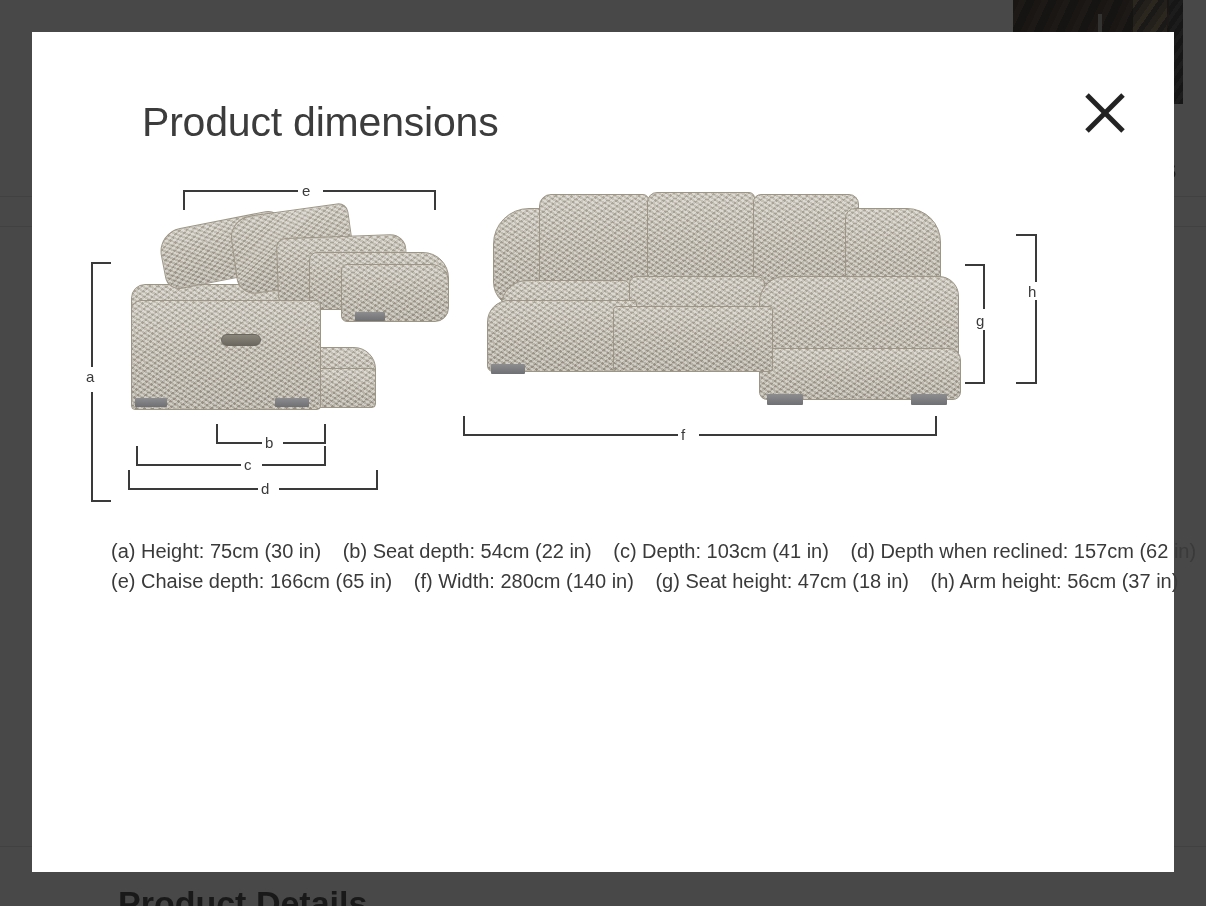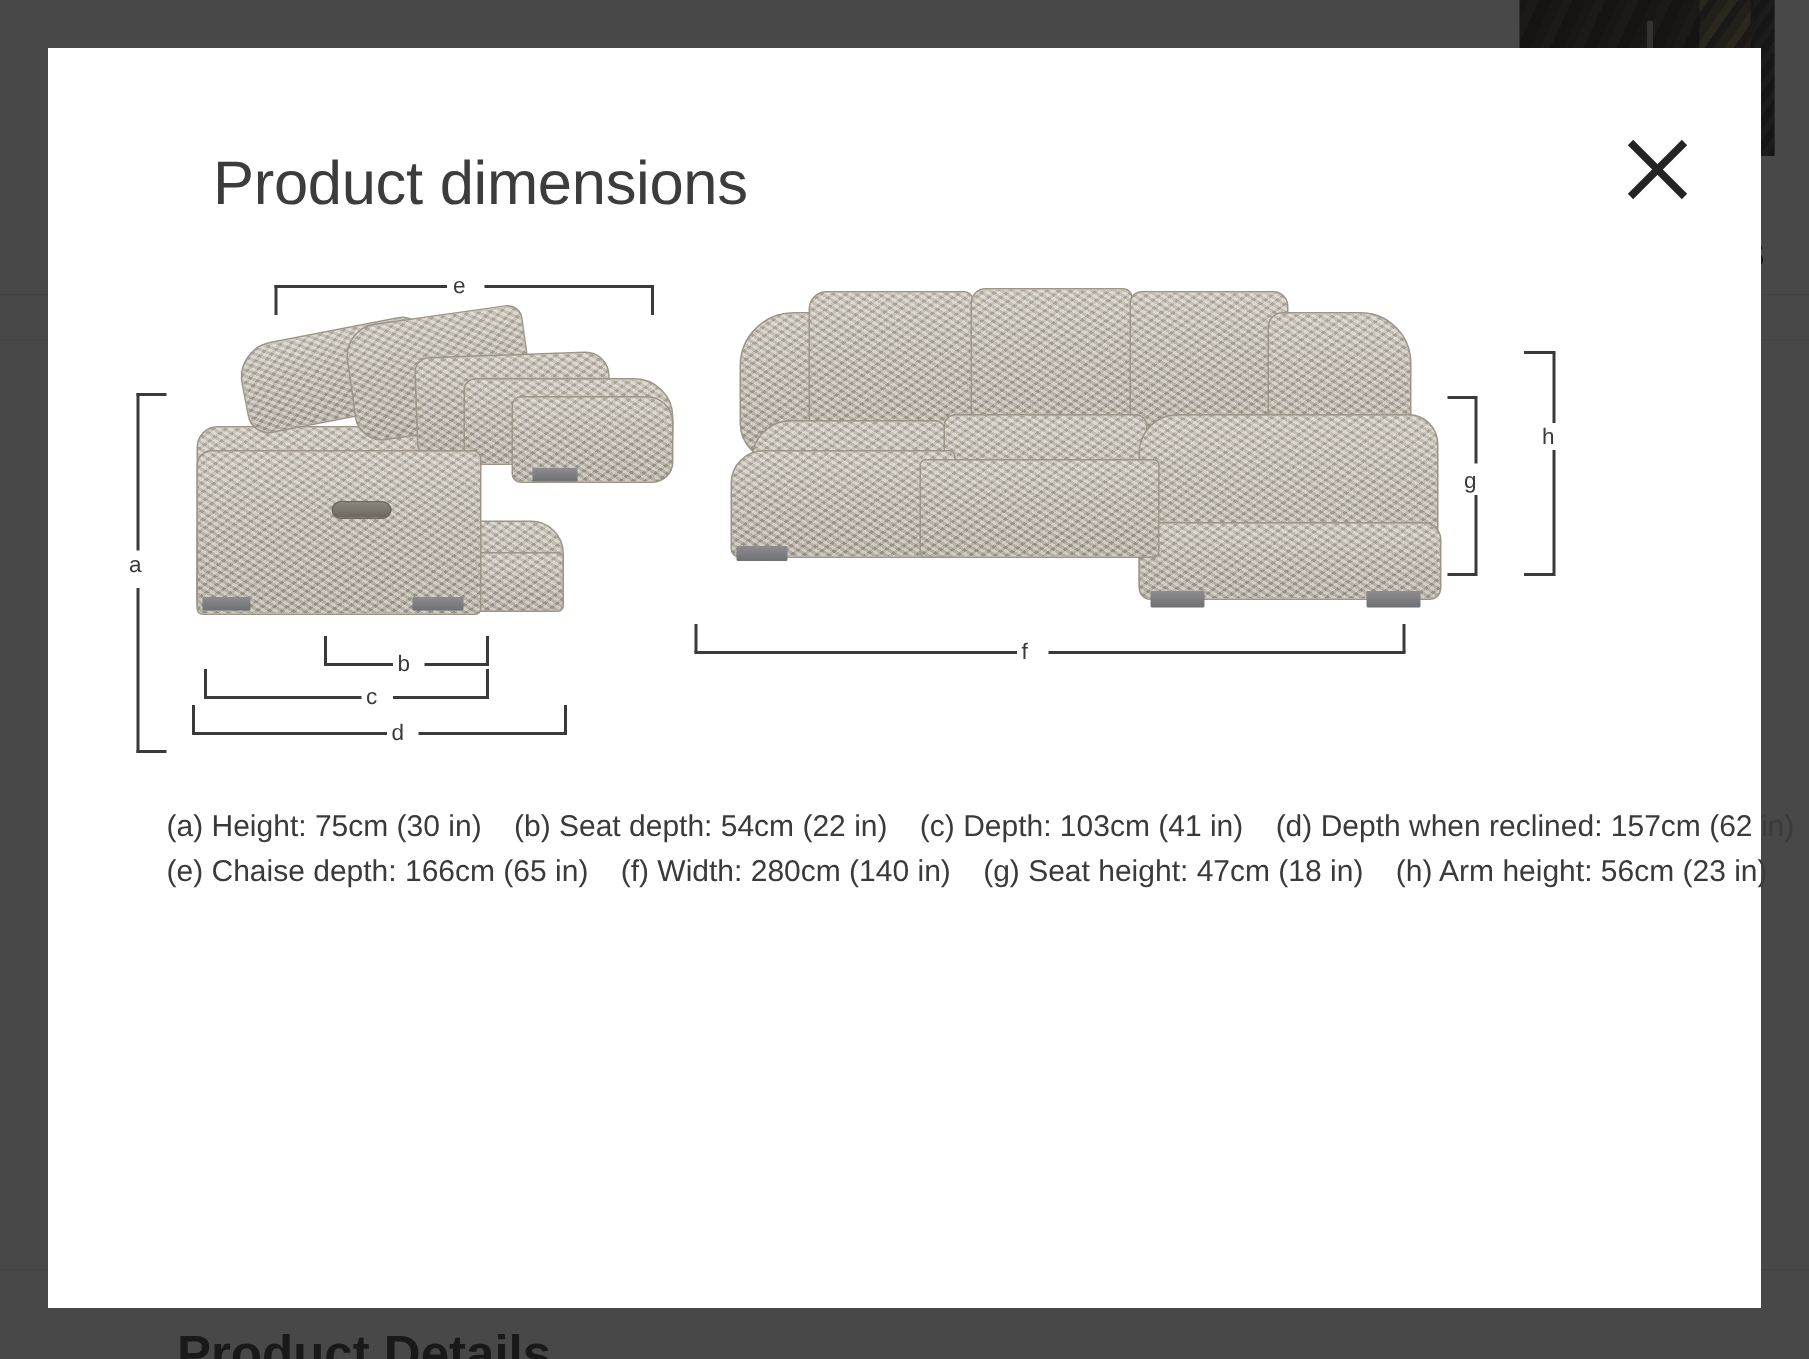--- a/index.html
+++ b/index.html
@@ -313,17 +313,17 @@
     <div class="cap-row">
       <span class="cap-item">(a) Height: 75cm (30 in)</span>
       <span class="cap-item">(b) Seat depth: 54cm (22 in)</span>
       <span class="cap-item">(c) Depth: 103cm (41 in)</span>
       <span class="cap-item">(d) Depth when reclined: 157cm (62 in)</span>
     </div>
     <div class="cap-row">
       <span class="cap-item">(e) Chaise depth: 166cm (65 in)</span>
       <span class="cap-item">(f) Width: 280cm (140 in)</span>
       <span class="cap-item">(g) Seat height: 47cm (18 in)</span>
-      <span class="cap-item">(h) Arm height: 56cm (23 in)</span>
+      <span class="cap-item">(h) Arm height: 56cm (37 in)</span>
     </div>
   </div>
 
 </div>
 
 </body></html>

